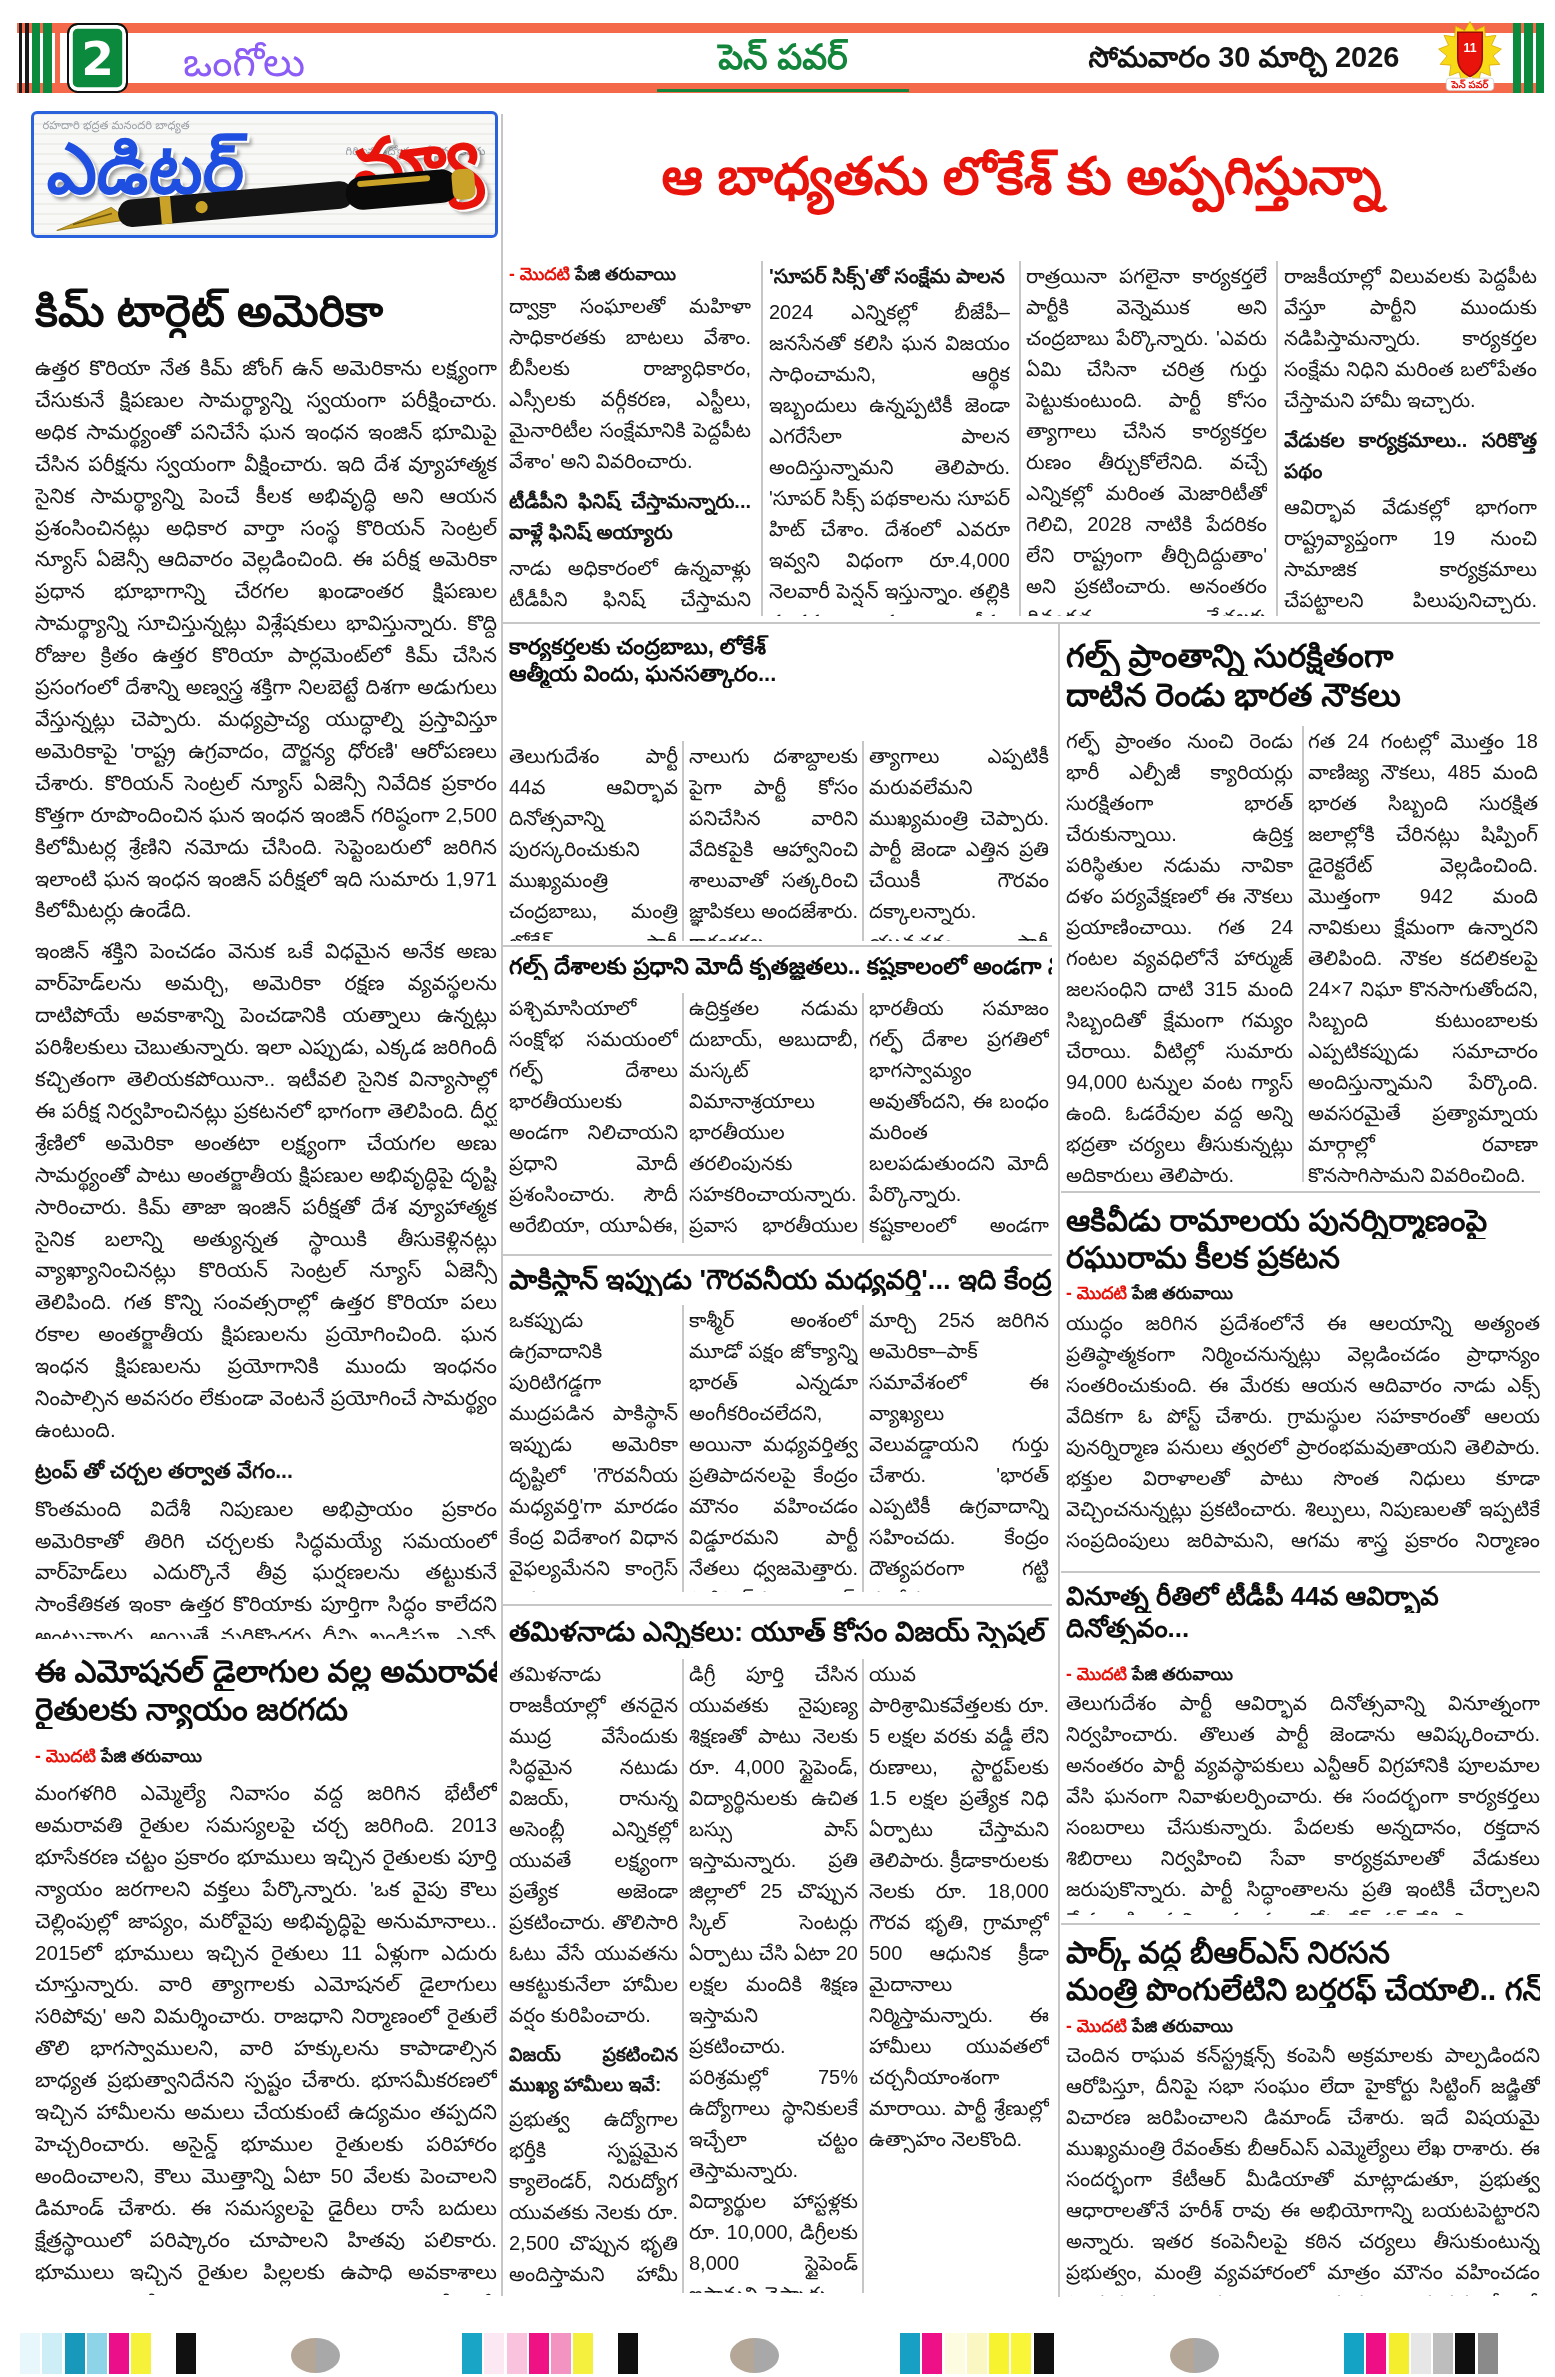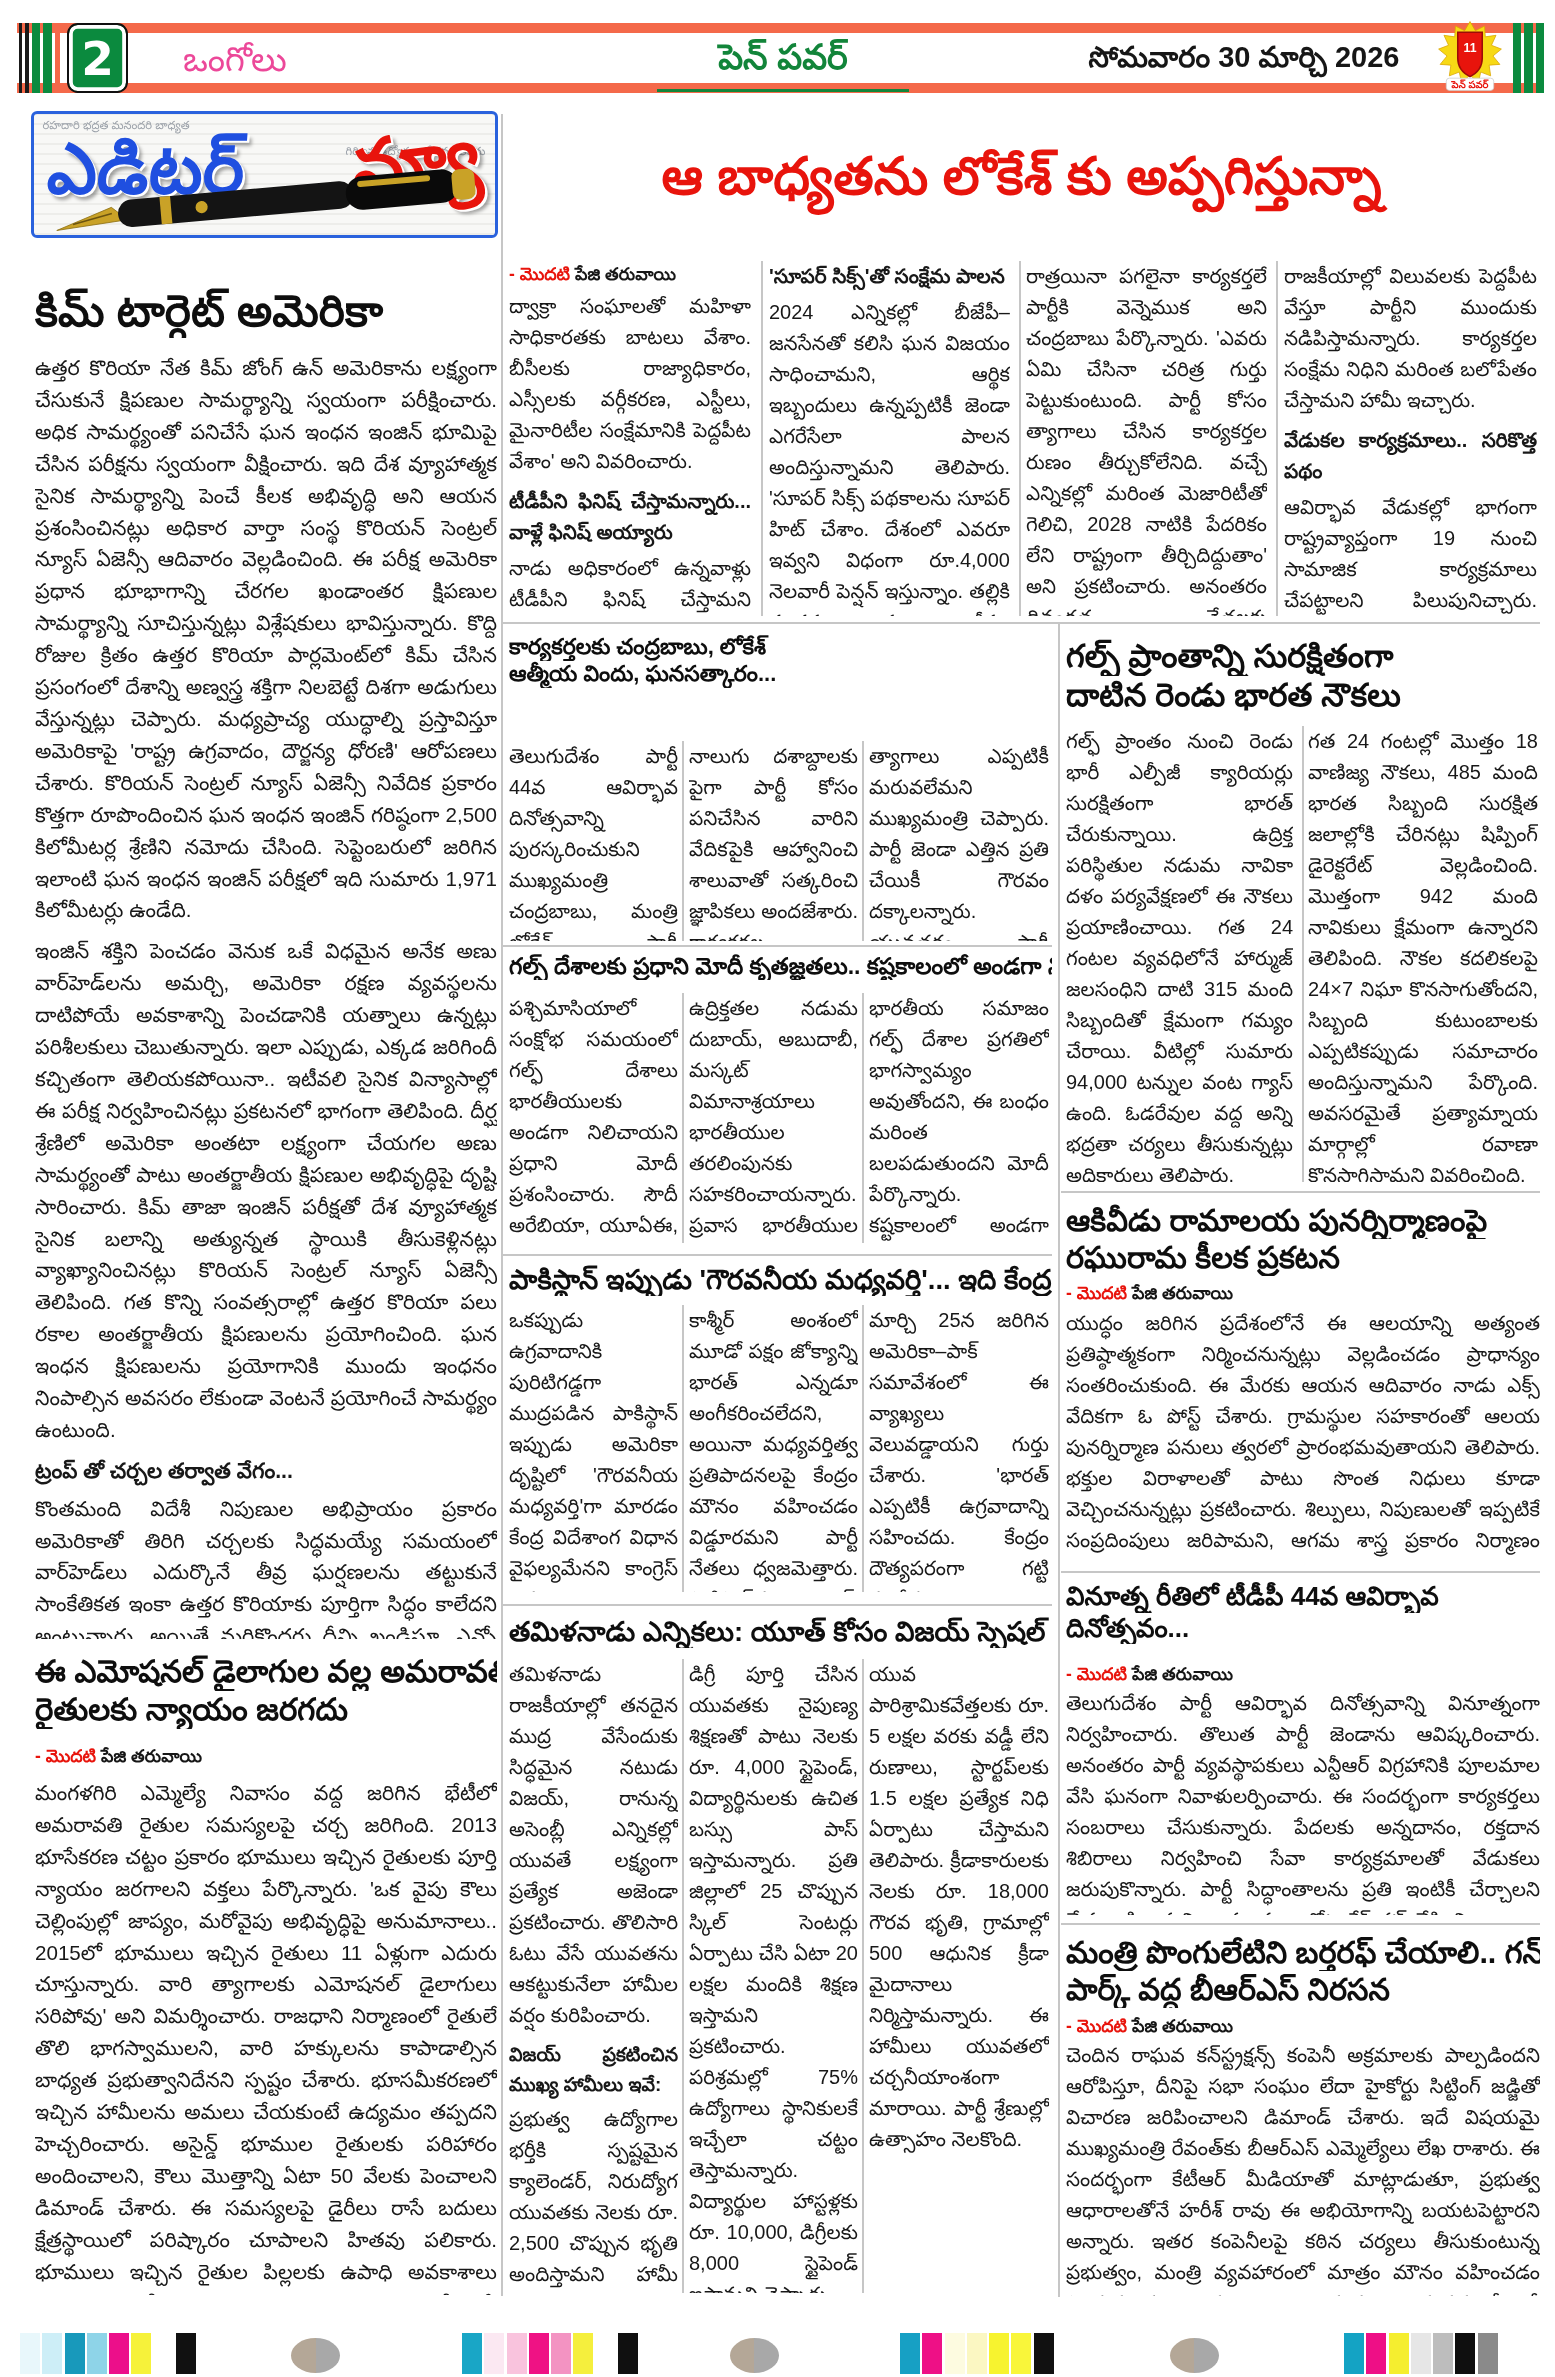--- a/index.html
+++ b/index.html
@@ -11,21 +11,21 @@
   
   .masthead{left:17px;top:23px;width:1522px;height:70px;}
   .mh-strip{position:absolute;left:0;width:100%;height:10px;background:#f4694a;}
   .mh-strip.top{top:0;} .mh-strip.bot{bottom:0;}
   .mh-bars{position:absolute;top:0;bottom:0;display:flex;gap:3px;}
   .mh-bars .bar{height:100%;}
   .num-tile{position:absolute;left:50px;top:0;width:61px;height:70px;background:#0b8a3e;
             border:2.3px solid #101010;border-radius:10.7px;box-sizing:border-box;
             box-shadow:inset 0 0 0 3.8px #ffffff;display:flex;align-items:center;justify-content:center;}
   .num-tile span{color:#ffffff;font-weight:bold;font-size:47px;font-family:"DejaVu Sans",sans-serif;}
-  .mh-city{position:absolute;left:166px;top:17px;font-size:34px;color:#ec4899;text-align:center;}
+  .mh-city{position:absolute;left:166px;top:17px;font-size:40px;color:#8b5cf6;text-align:center;}
   .mh-paper{position:absolute;left:640px;top:13.7px;width:252px;text-align:center;font-size:35px;
             font-weight:bold;color:#12853a;border-bottom:3.8px solid #12853a;padding-bottom:3px;white-space:nowrap;}
   .mh-date{position:absolute;left:1067px;top:18.3px;width:320px;text-align:center;font-size:29px;font-weight:bold;white-space:nowrap;}
   .mh-logo{position:absolute;left:1420px;top:-3px;width:66px;height:75px;}
 
   
   .editor-box{left:30.5px;top:111px;width:467px;height:127px;border:3.8px solid #2a62dd;border-radius:6.1px;
               box-sizing:border-box;background:
                 repeating-linear-gradient(0deg,#ededea 0 1.5px,rgba(0,0,0,0) 1.5px 10px),#f8f8f6;overflow:hidden;}
   .ev-faint{position:absolute;font-size:11.4px;color:#9aa0a8;white-space:nowrap;}
@@ -229,22 +229,22 @@
   <div class="nowrap">దినోత్సవం...</div>
 </div>
 <div class="abs byline" style="left:1066px;top:1664px;">
   <span class="r">- మొదటి</span><span> పేజి తరువాయి</span>
 </div>
 <div class="abs body-text" style="left:1066px;top:1688px;width:474px;height:227px;">
     <p>తెలుగుదేశం పార్టీ ఆవిర్భావ దినోత్సవాన్ని వినూత్నంగా నిర్వహించారు. తొలుత పార్టీ జెండాను ఆవిష్కరించారు. అనంతరం పార్టీ వ్యవస్థాపకులు ఎన్టీఆర్ విగ్రహానికి పూలమాల వేసి ఘనంగా నివాళులర్పించారు. ఈ సందర్భంగా కార్యకర్తలు సంబరాలు చేసుకున్నారు. పేదలకు అన్నదానం, రక్తదాన శిబిరాలు నిర్వహించి సేవా కార్యక్రమాలతో వేడుకలు జరుపుకొన్నారు. పార్టీ సిద్ధాంతాలను ప్రతి ఇంటికీ చేర్చాలని నేతలు పిలుపునిచ్చారు. పలు చోట్ల కేక్ కట్ చేసి మిఠాయిలు పంచారు.</p>
   </div>
 
 <div class="abs headline" style="left:1066px;top:1934px;width:474px;font-size:30.5px;">
+  <div class="nowrap">పార్క్ వద్ద బీఆర్ఎస్ నిరసన</div>
   <div class="nowrap">మంత్రి పొంగులేటిని బర్తరఫ్ చేయాలి.. గన్</div>
-  <div class="nowrap">పార్క్ వద్ద బీఆర్ఎస్ నిరసన</div>
 </div>
 <div class="abs byline" style="left:1066px;top:2016px;">
   <span class="r">- మొదటి</span><span> పేజి తరువాయి</span>
 </div>
 <div class="abs body-text" style="left:1066px;top:2040px;width:474px;height:256px;">
     <p>చెందిన రాఘవ కన్‌స్ట్రక్షన్స్ కంపెనీ అక్రమాలకు పాల్పడిందని ఆరోపిస్తూ, దీనిపై సభా సంఘం లేదా హైకోర్టు సిట్టింగ్ జడ్జితో విచారణ జరిపించాలని డిమాండ్ చేశారు. ఇదే విషయమై ముఖ్యమంత్రి రేవంత్‌కు బీఆర్ఎస్ ఎమ్మెల్యేలు లేఖ రాశారు. ఈ సందర్భంగా కేటీఆర్ మీడియాతో మాట్లాడుతూ, ప్రభుత్వ ఆధారాలతోనే హరీశ్ రావు ఈ అభియోగాన్ని బయటపెట్టారని అన్నారు. ఇతర కంపెనీలపై కఠిన చర్యలు తీసుకుంటున్న ప్రభుత్వం, మంత్రి వ్యవహారంలో మాత్రం మౌనం వహించడం ఎందుకని ప్రశ్నించారు. 2020–22 మధ్య జరిగిన పనుల్లో భారీ అవకతవకలు జరిగాయని ఆరోపించారు.</p>
   </div>
 
 <div class="vline" style="left:501px;top:114px;height:2182px;"></div>
 <div class="vline" style="left:761px;top:261px;height:355px;"></div>

